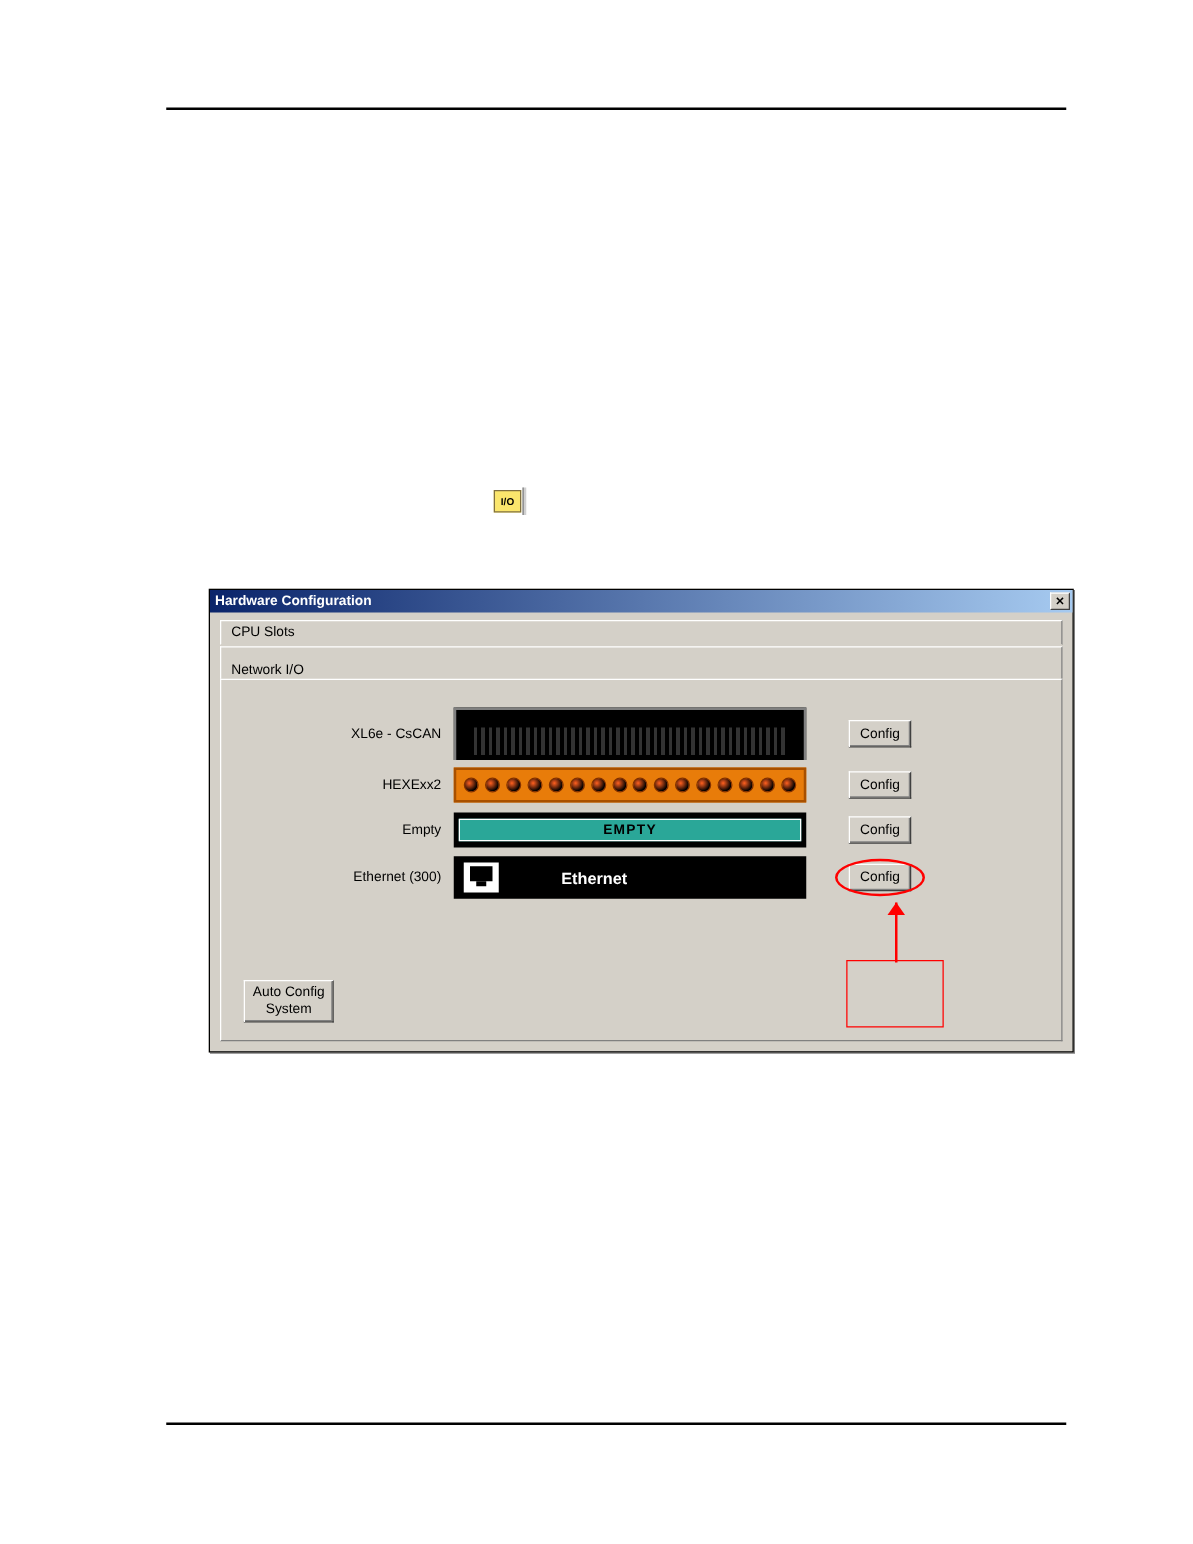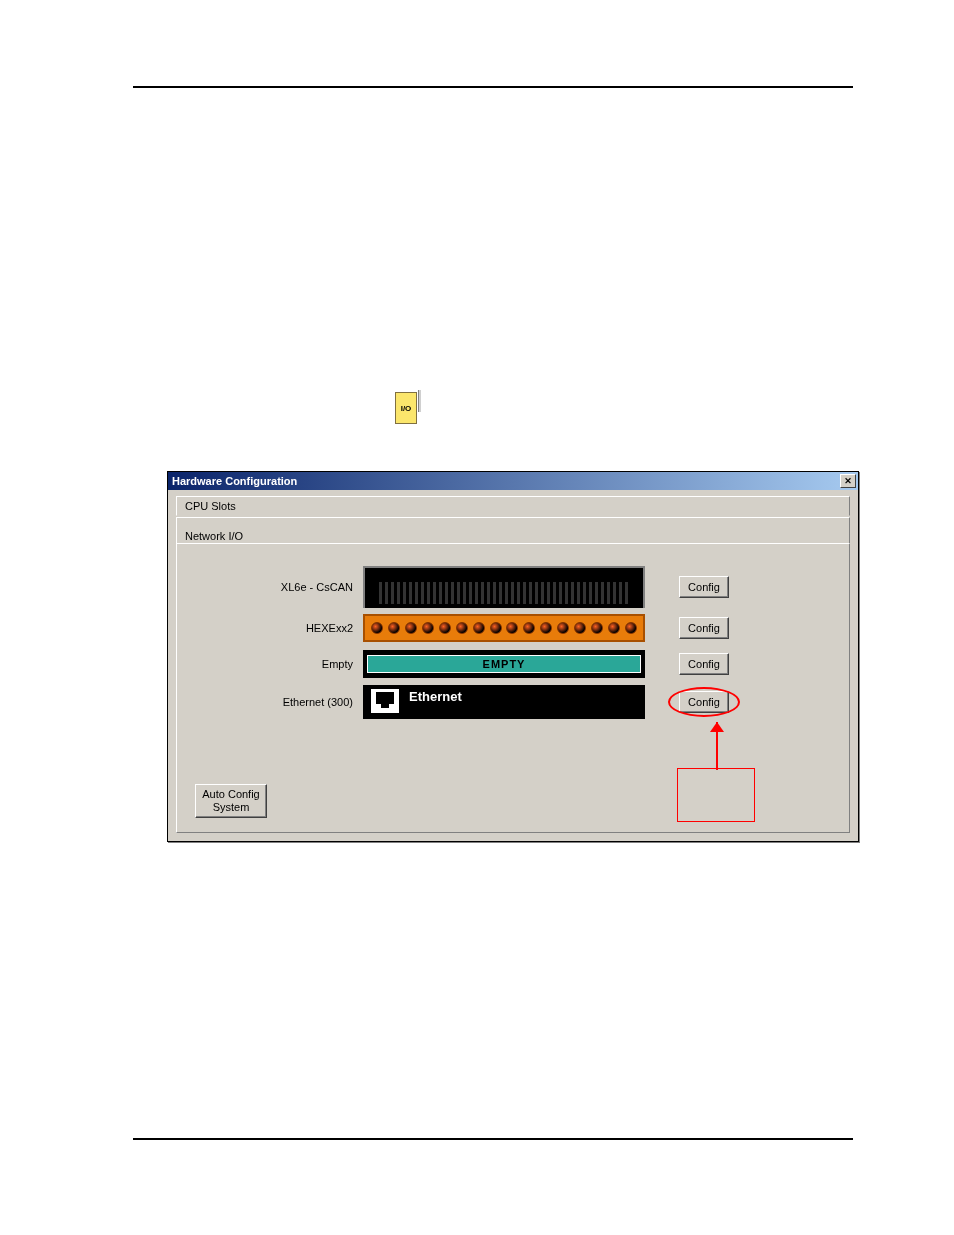--- a/index.html
+++ b/index.html
@@ -18,21 +18,21 @@
       left: 133px;
       right: 101px;
     }
     .rule-top { top: 86px; }
     .rule-bottom { top: 1138px; }
     .io-icon {
       position: absolute;
       left: 395px;
       top: 392px;
       width: 22px;
-      height: 32px;
+      height: 18px;
       background: #fbe66c;
       border: 1px solid #807040;
       display: flex;
       align-items: center;
       justify-content: center;
       font-size: 8px;
       font-weight: bold;
       color: #000;
     }
     .io-icon-border {
@@ -180,22 +180,24 @@
       align-items: center;
       justify-content: center;
       color: #000;
       font-size: 11px;
       font-weight: bold;
       letter-spacing: 1px;
     }
     .slot-graphic.ethernet {
       background: #000;
       display: flex;
+      align-items: center;
       padding: 4px 8px;
       height: 34px;
+      gap: 40px;
     }
     .eth-port {
       width: 28px;
       height: 24px;
       background: #fff;
       display: flex;
       align-items: flex-start;
       justify-content: center;
       padding-top: 3px;
       margin-right: 10px;

